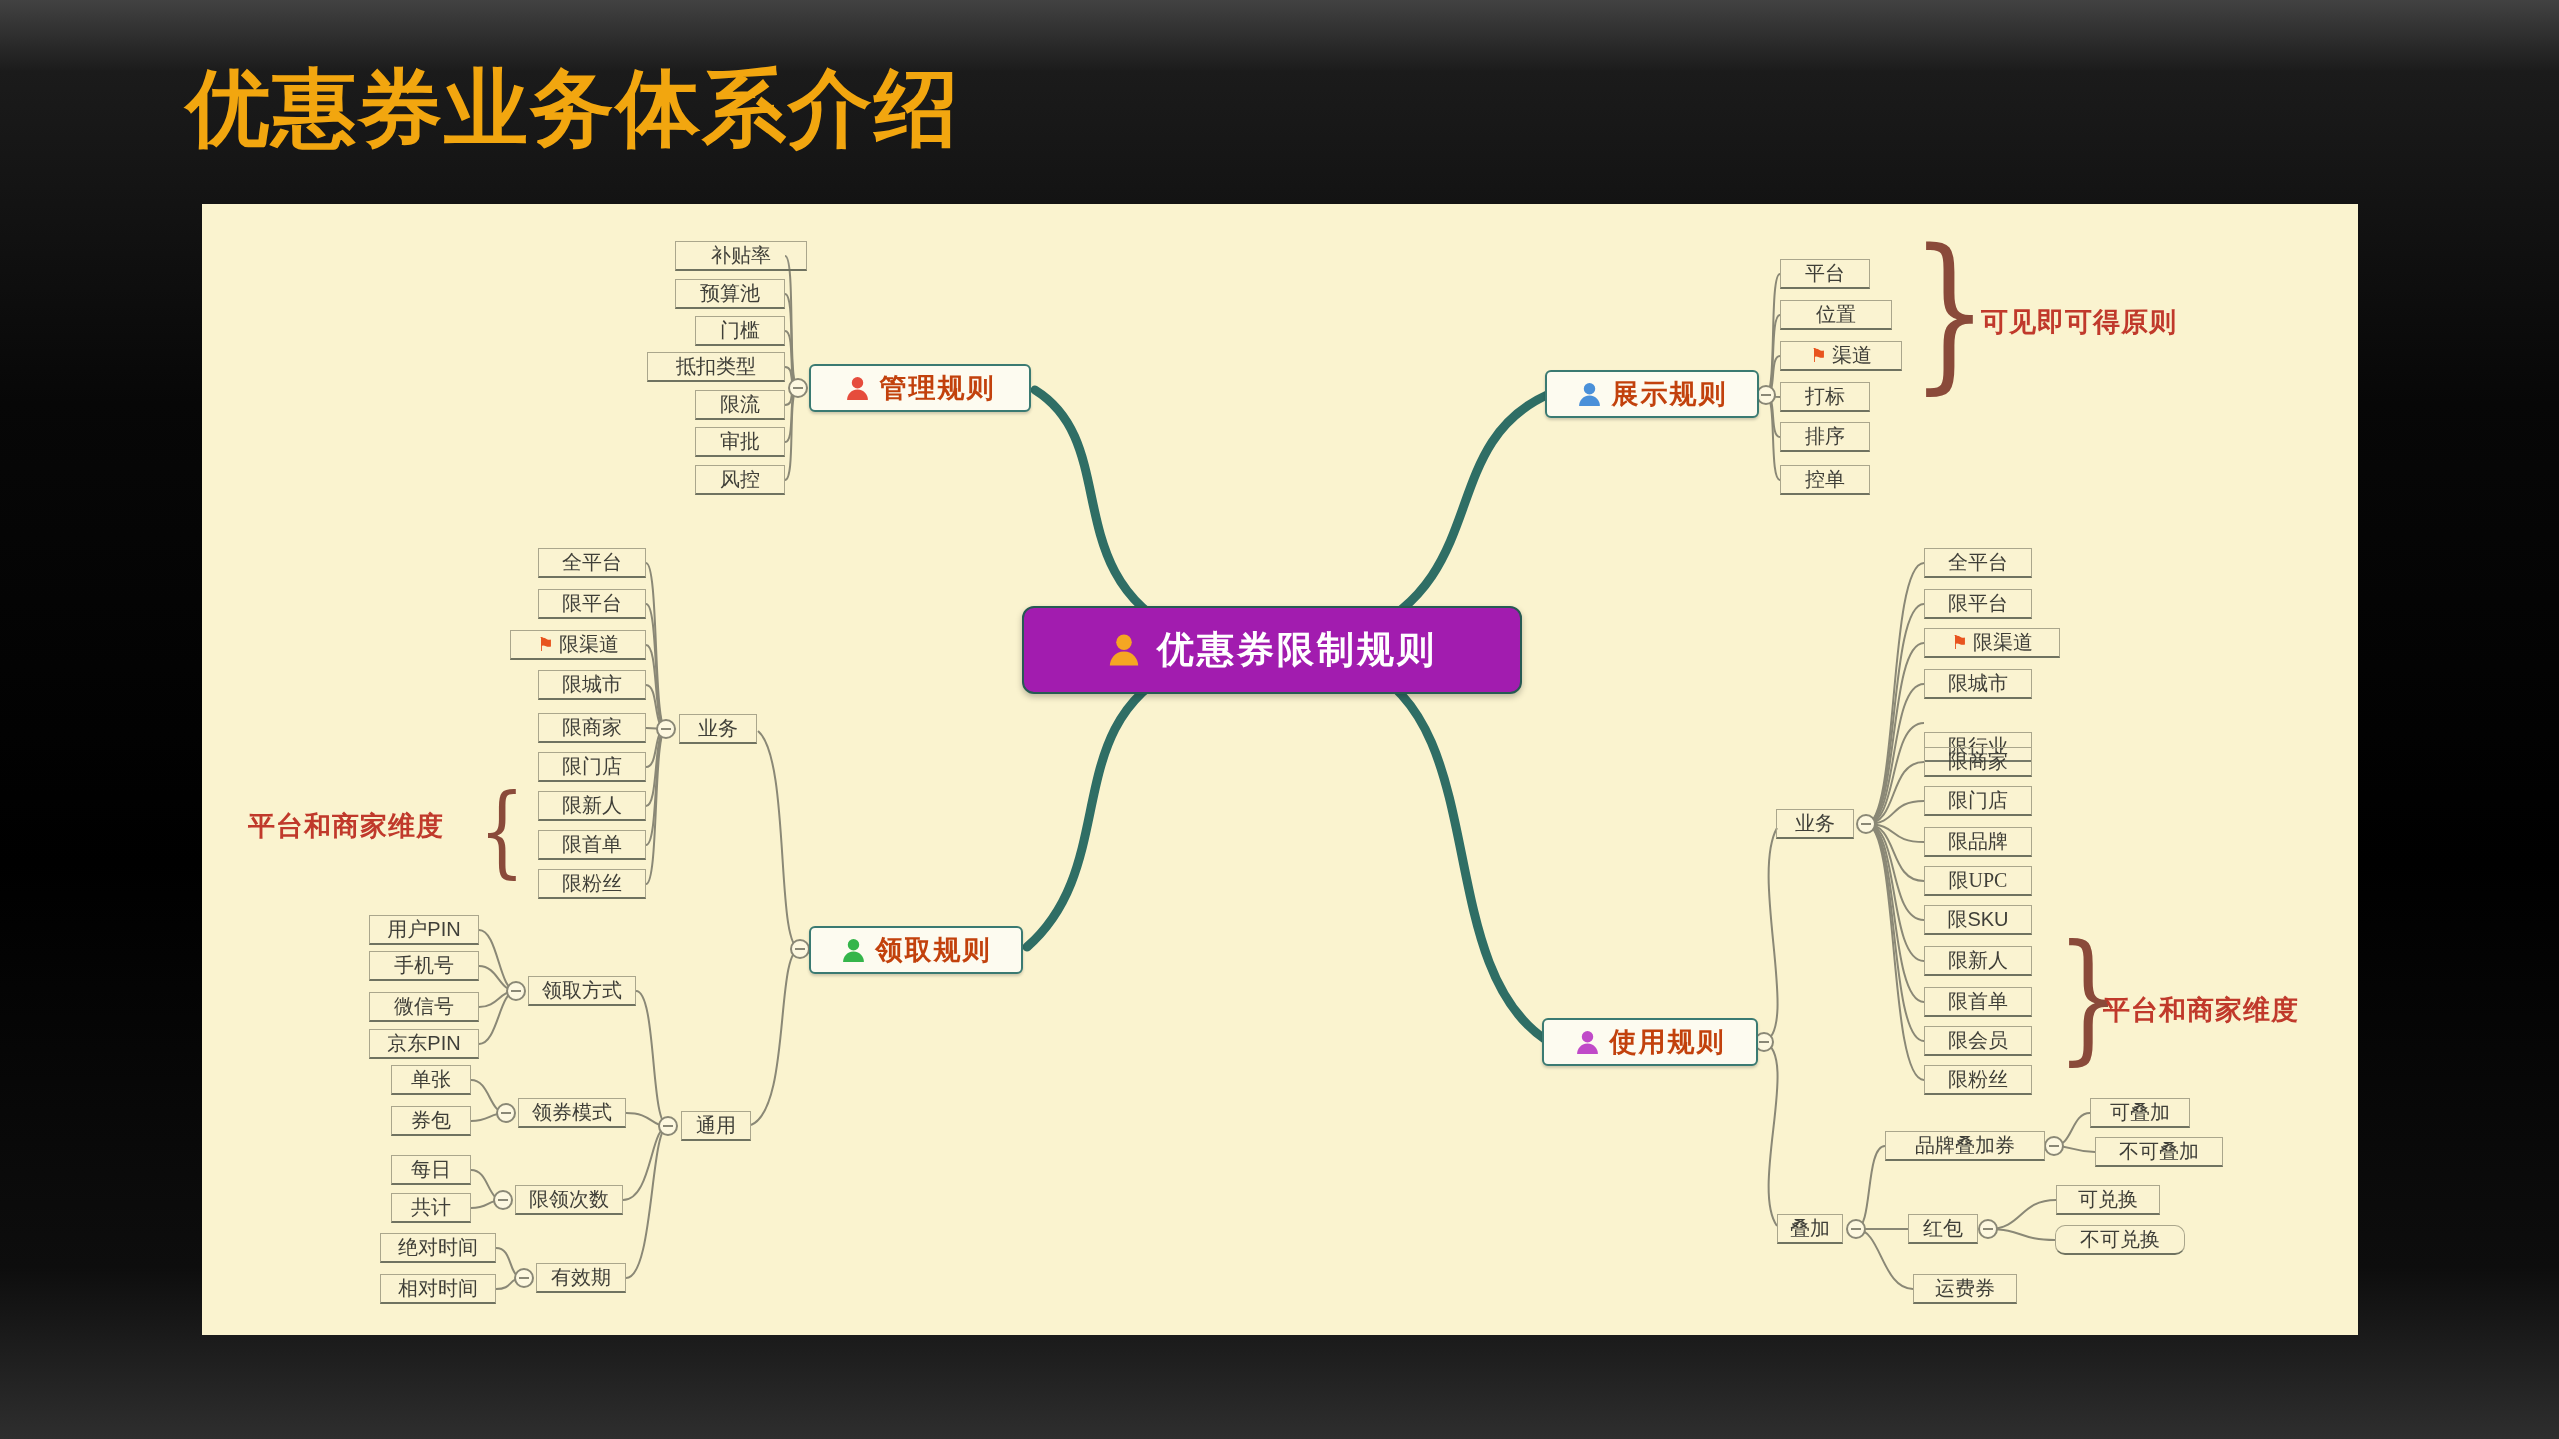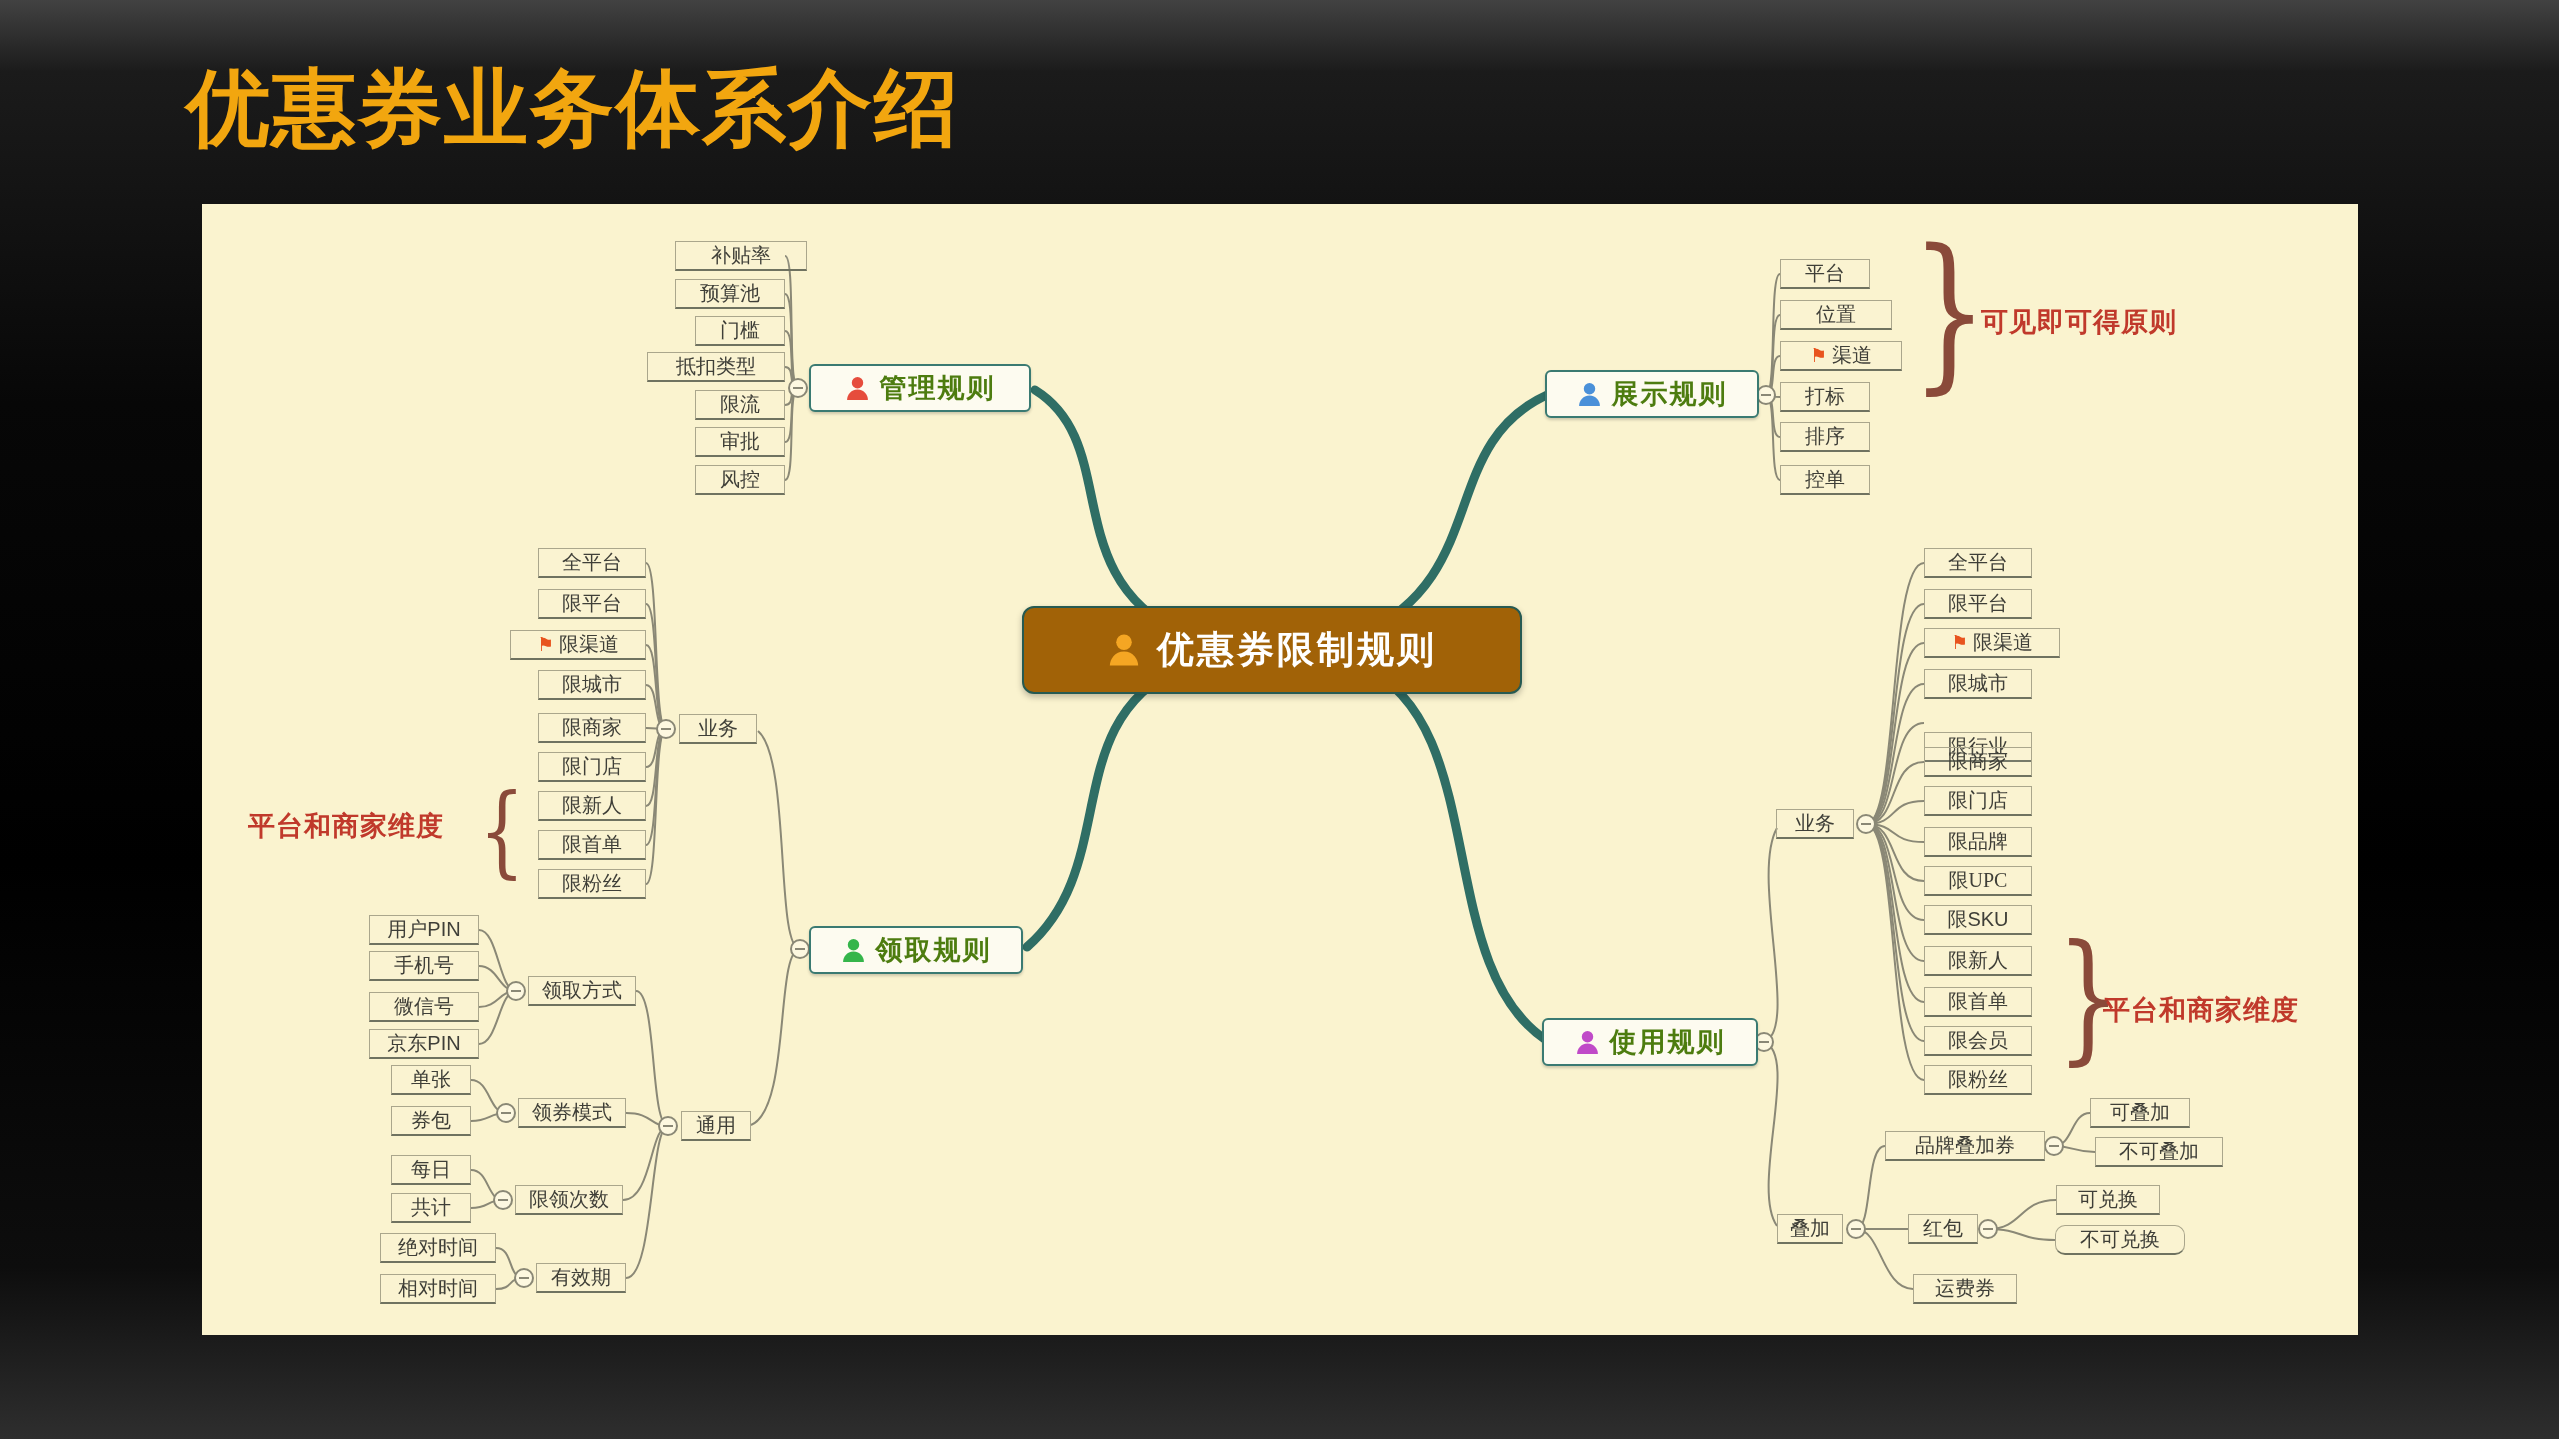--- a/index.html
+++ b/index.html
@@ -12,31 +12,31 @@
     position:absolute;left:186px;top:52px;
     font-size:84px;font-weight:bold;color:#F2A60F;letter-spacing:2px;
   }
   .mindmap{
     position:absolute;left:202px;top:204px;width:2156px;height:1131px;
     background:#faf3cf;overflow:hidden;
   }
   .mindmap svg.wires{position:absolute;left:0;top:0;z-index:0;}
   .node{position:absolute;z-index:2;box-sizing:border-box;}
   .central{
-    left:820px;top:402px;width:500px;height:88px;background:#a16207;border:2px solid #265a52;
+    left:820px;top:402px;width:500px;height:88px;background:#a21caf;border:2px solid #265a52;
     border-radius:12px;display:flex;align-items:center;justify-content:center;gap:16px;
     box-shadow:0 3px 6px rgba(0,0,0,.25);
   }
   .central .central-label{color:#ffffff;font-size:37px;font-weight:bold;letter-spacing:3px;}
   .branch{
     height:48px;background:#fdfbf0;border:2px solid #3a7a72;border-radius:6px;
     display:flex;align-items:center;justify-content:center;gap:10px;
     box-shadow:0 2px 3px rgba(0,0,0,.18);
   }
-  .branch .branch-label{font-size:27px;font-weight:bold;color:#4d7c0f;letter-spacing:2px;}
+  .branch .branch-label{font-size:27px;font-weight:bold;color:#c2410c;letter-spacing:2px;}
   .person{display:inline-block;line-height:0;}
   .person svg{display:block;}
   .p-root{color:var(--root-icon,#f5a623);}
   .p-mgmt{color:var(--management-icon,#e64c3c);}
   .p-disp{color:var(--display-icon,#4a90d9);}
   .p-recv{color:var(--receive-icon,#35b54a);}
   .p-use{color:var(--usage-icon,#c04ac8);}
   .leaf{
     height:30px;line-height:27px;font-size:20px;color:#3f3f38;text-align:center;
     border:1px solid #aaa68c;border-bottom:2px solid #6f7260;white-space:nowrap;

